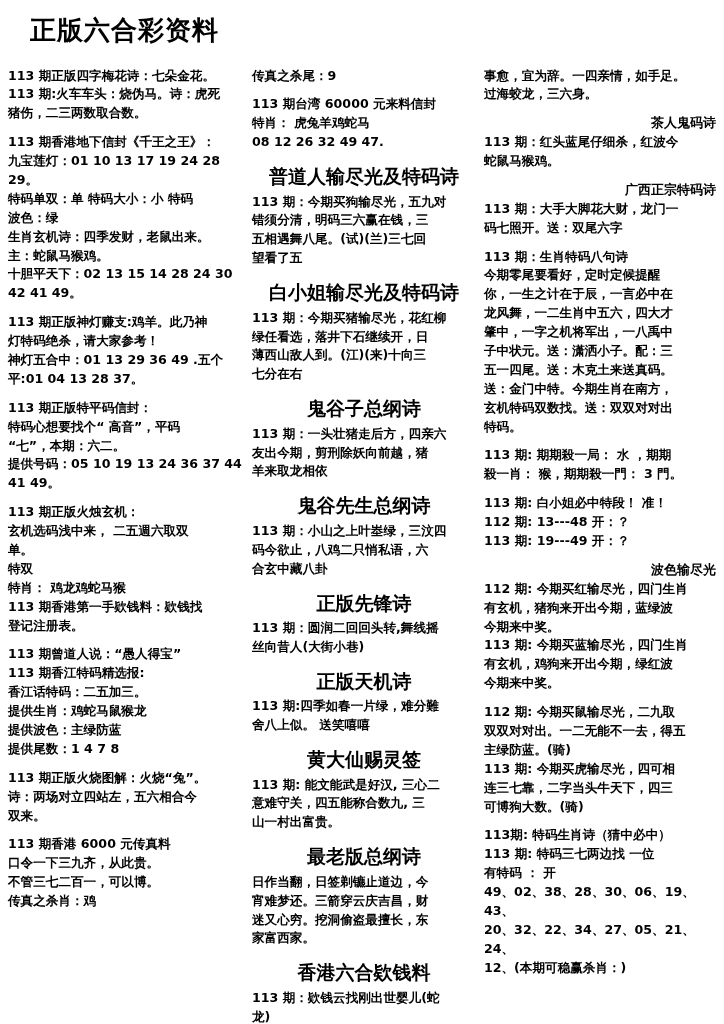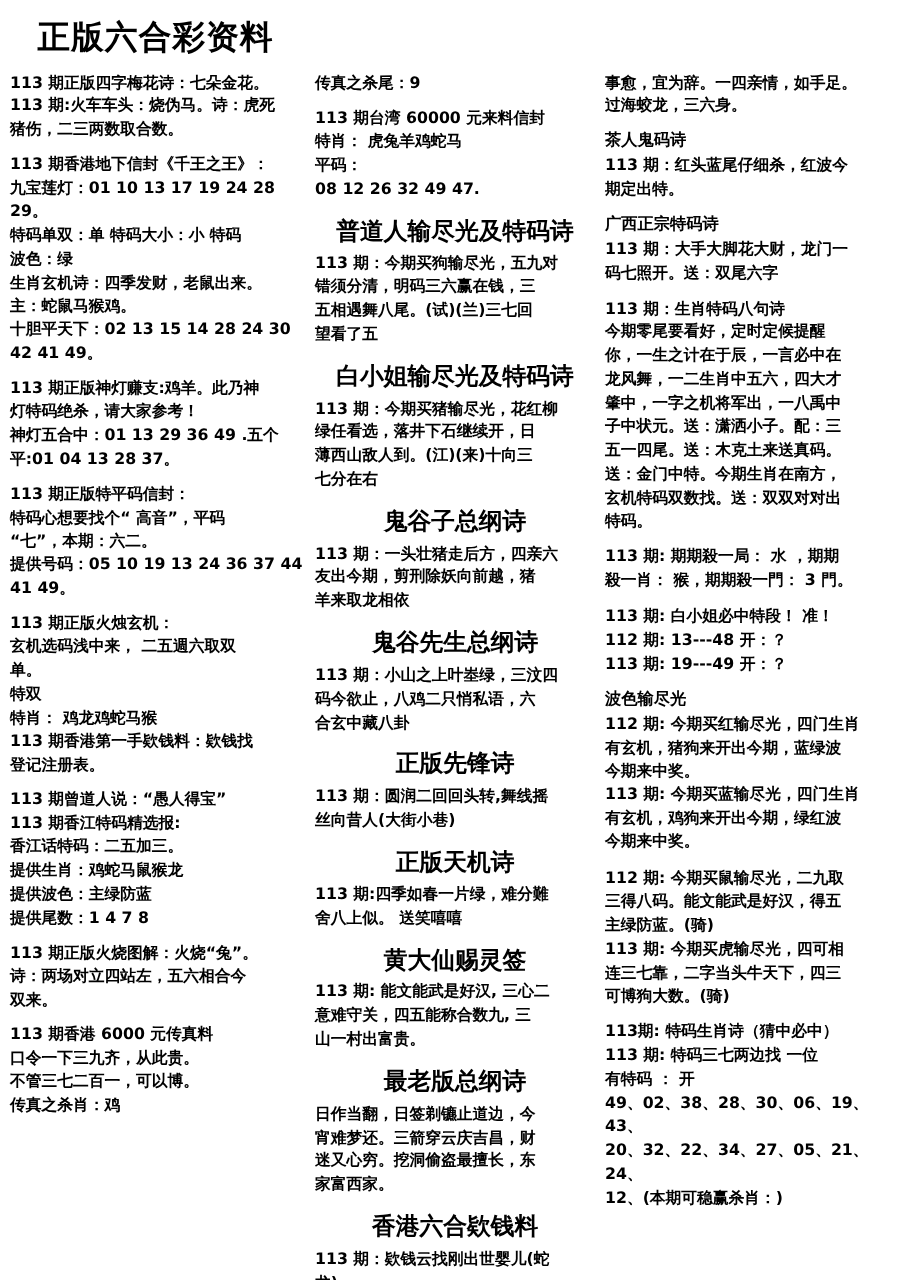--- a/index.html
+++ b/index.html
@@ -39,25 +39,27 @@
     box-sizing: border-box;
     font-size: 12.6px;
     line-height: 1.5;
   }
   .col1 { width: 244px; padding-right: 8px; }
   .col2 { width: 232px; padding-right: 8px; }
   .col3 { width: 232px; }
   .col2, .col3 { padding-top: 0; }
   .blk {
     margin-bottom: 9px;
+    margin-top: 10px;
   }
   .ttl {
     font-weight: bold;
     font-size: 13px;
     line-height: 1.45;
+    text-align: right;
   }
   .txt {
     font-weight: bold;
     font-size: 12.6px;
     line-height: 1.5;
   }
   .hdr-center {
     text-align: center;
     font-weight: bold;
     font-size: 19px;
@@ -144,21 +146,20 @@
 
     <div class="col col2">
 
       <div class="blk">
         <div class="txt">传真之杀尾：9</div>
       </div>
 
       <div class="blk">
         <div class="txt">113 期台湾 60000 元来料信封</div>
         <div class="txt">特肖： 虎兔羊鸡蛇马</div>
-        <div class="txt">平码：</div>
         <div class="txt">08 12 26 32 49 47.</div>
       </div>
 
       <div class="blk">
         <div class="hdr-center">普道人输尽光及特码诗</div>
         <div class="txt">113 期：今期买狗输尽光，五九对</div>
         <div class="txt">错须分清，明码三六赢在钱，三</div>
         <div class="txt">五相遇舞八尾。(试)(兰)三七回</div>
         <div class="txt">望看了五</div>
       </div>
@@ -228,21 +229,21 @@
     <div class="col col3">
 
       <div class="blk">
         <div class="txt">事愈，宜为辞。一四亲情，如手足。</div>
         <div class="txt">过海蛟龙，三六身。</div>
       </div>
 
       <div class="blk">
         <div class="ttl">茶人鬼码诗</div>
         <div class="txt">113 期：红头蓝尾仔细杀，红波今</div>
-        <div class="txt">期定出特。</div>
+        <div class="txt">蛇鼠马猴鸡。</div>
       </div>
 
       <div class="blk">
         <div class="ttl">广西正宗特码诗</div>
         <div class="txt">113 期：大手大脚花大财，龙门一</div>
         <div class="txt">码七照开。送：双尾六字</div>
       </div>
 
       <div class="blk">
         <div class="txt">113 期：生肖特码八句诗</div>
@@ -274,21 +275,21 @@
         <div class="txt">112 期: 今期买红输尽光，四门生肖</div>
         <div class="txt">有玄机，猪狗来开出今期，蓝绿波</div>
         <div class="txt">今期来中奖。</div>
         <div class="txt">113 期: 今期买蓝输尽光，四门生肖</div>
         <div class="txt">有玄机，鸡狗来开出今期，绿红波</div>
         <div class="txt">今期来中奖。</div>
       </div>
 
       <div class="blk">
         <div class="txt">112 期: 今期买鼠输尽光，二九取</div>
-        <div class="txt">三得八码。能文能武是好汉，得五</div>
+        <div class="txt">双双对对出。一二无能不一去，得五</div>
         <div class="txt">主绿防蓝。(骑)</div>
         <div class="txt">113 期: 今期买虎输尽光，四可相</div>
         <div class="txt">连三七靠，二字当头牛天下，四三</div>
         <div class="txt">可博狗大数。(骑)</div>
       </div>
 
       <div class="blk">
         <div class="txt">113期: 特码生肖诗（猜中必中）</div>
         <div class="txt">113 期: 特码三七两边找 一位</div>
         <div class="txt">有特码 ： 开</div>

